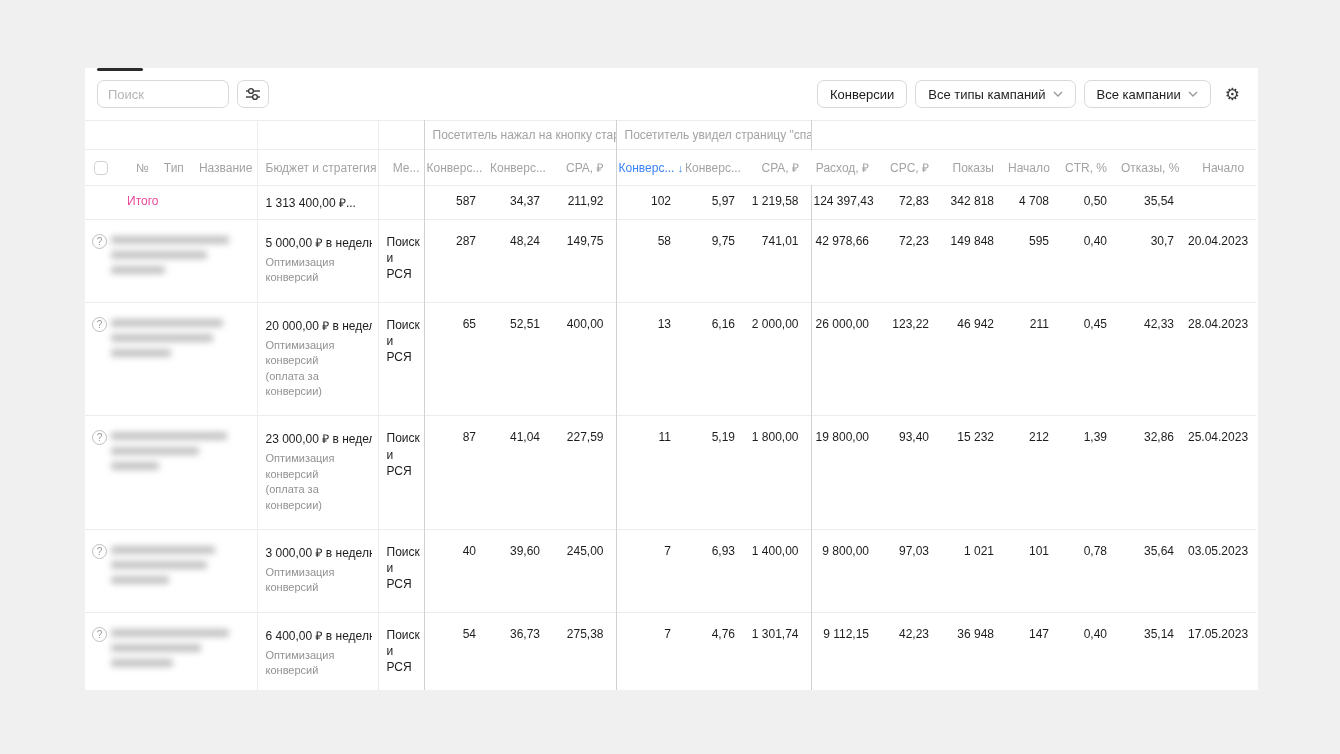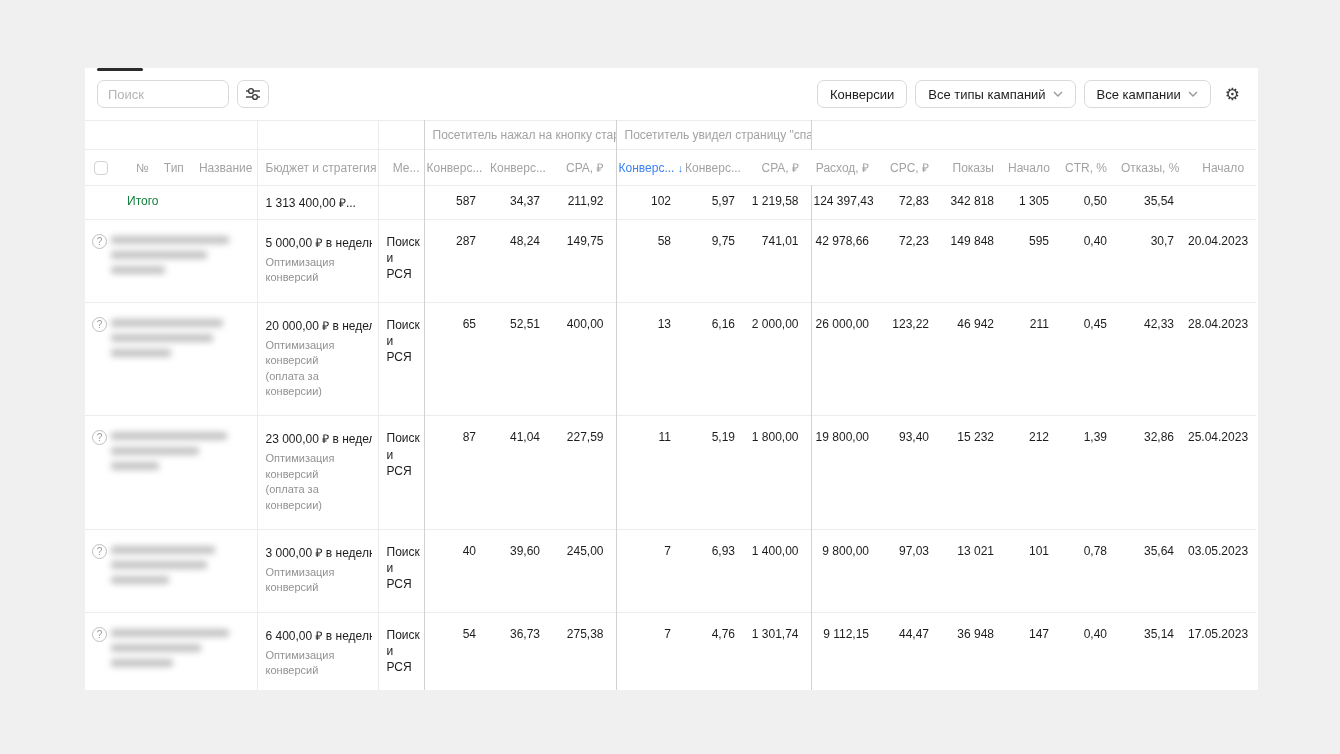--- a/index.html
+++ b/index.html
@@ -41,21 +41,21 @@
   .sep-strong { border-left:1px solid #d2d2d2; }
   .sorted { color:#3b82f6; }
   .arrow { font-size:11px; }
   .h-gap { margin-left:15px; }
   .checkbox { display:inline-block; width:14px; height:14px; border:1px solid #d2d2d2;
     border-radius:4px; margin-left:6px; background:#fff; vertical-align:middle; }
 
   
   .totals-row td { padding:8px 12px 8px 2px; vertical-align:top; }
   .totals-row .c-help { padding:8px 0; }
-  .t-label { padding-left:8px; color:#15803d; }
+  .t-label { padding-left:8px; color:#ec4899; }
   .txt { text-align:left; padding-left:8px !important; white-space:nowrap; overflow:hidden; }
 
   
   .data-row td { vertical-align:top; padding-top:14px; padding-bottom:16px; }
   .data-row .num { padding-right:12px; padding-left:2px; }
   .c-budget { padding-left:8px !important; padding-right:6px; }
   .c-place { padding-left:8px !important; padding-right:2px; color:#1d1d1f; line-height:1.35; }
   .pre { white-space:pre-line; }
   .bg { font-size:12px; color:#1d1d1f; margin-bottom:4px; white-space:nowrap; overflow:hidden; }
   .strat { font-size:11px; color:#929292; line-height:1.4; cursor:pointer; }
@@ -164,21 +164,21 @@
             <td class="txt sep"></td>
             <td class="num sep-strong">587</td>
             <td class="num ">34,37</td>
             <td class="num ">211,92</td>
             <td class="num sep-strong">102</td>
             <td class="num ">5,97</td>
             <td class="num ">1 219,58</td>
             <td class="num sep-strong">124 397,43</td>
             <td class="num ">72,83</td>
             <td class="num ">342 818</td>
-            <td class="num ">1 305</td>
+            <td class="num ">4 708</td>
             <td class="num ">0,50</td>
             <td class="num ">35,54</td>
             <td class="num"></td>
           </tr>
           <tr class="data-row">
             <td class="c-help"><span class="help-q">?</span></td>
             <td class="c-name">
               <div class="blob">
                 <div class="bar" style="width: 118px;"></div>
                 <div class="bar" style="width: 96px;"></div>
@@ -281,21 +281,21 @@
             <td class="c-place sep pre">Поиск
 и РСЯ</td>
             <td class="num sep-strong">40</td>
             <td class="num ">39,60</td>
             <td class="num ">245,00</td>
             <td class="num sep-strong">7</td>
             <td class="num ">6,93</td>
             <td class="num ">1 400,00</td>
             <td class="num sep-strong">9 800,00</td>
             <td class="num ">97,03</td>
-            <td class="num ">13 021</td>
+            <td class="num ">1 021</td>
             <td class="num ">101</td>
             <td class="num ">0,78</td>
             <td class="num ">35,64</td>
             <td class="num">03.05.2023</td>
           </tr>
           <tr class="data-row">
             <td class="c-help"><span class="help-q">?</span></td>
             <td class="c-name">
               <div class="blob">
                 <div class="bar" style="width: 118px;"></div>
@@ -309,21 +309,21 @@
             </td>
             <td class="c-place sep pre">Поиск
 и РСЯ</td>
             <td class="num sep-strong">54</td>
             <td class="num ">36,73</td>
             <td class="num ">275,38</td>
             <td class="num sep-strong">7</td>
             <td class="num ">4,76</td>
             <td class="num ">1 301,74</td>
             <td class="num sep-strong">9 112,15</td>
-            <td class="num ">44,47</td>
+            <td class="num ">42,23</td>
             <td class="num ">36 948</td>
             <td class="num ">147</td>
             <td class="num ">0,40</td>
             <td class="num ">35,14</td>
             <td class="num">17.05.2023</td>
           </tr>
         </tbody>
     </table>
   </div>
 </div>

